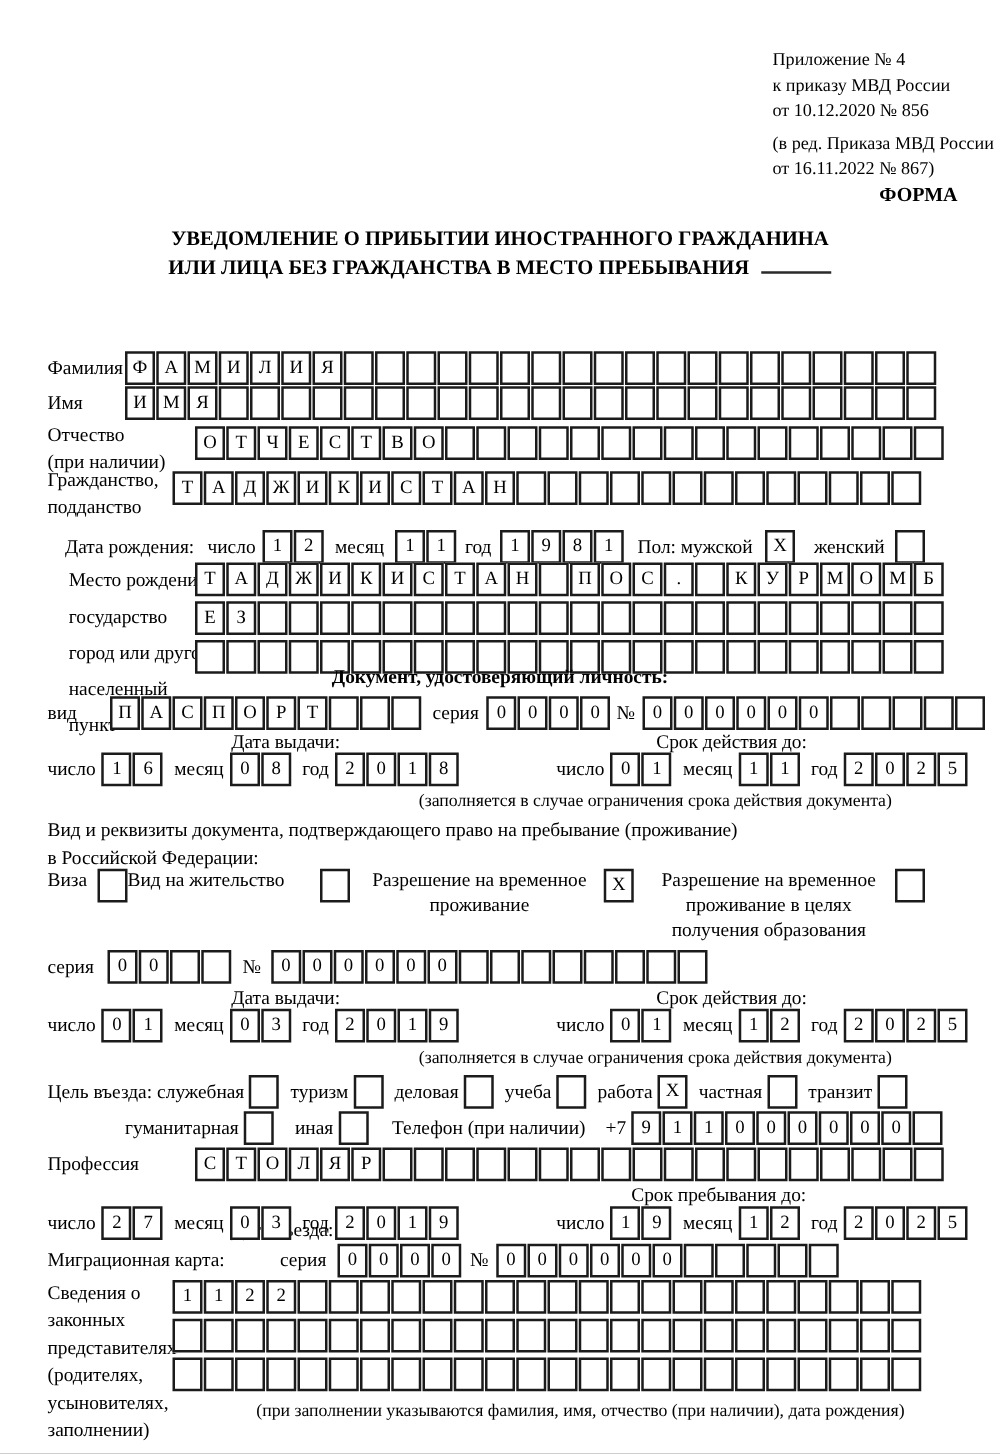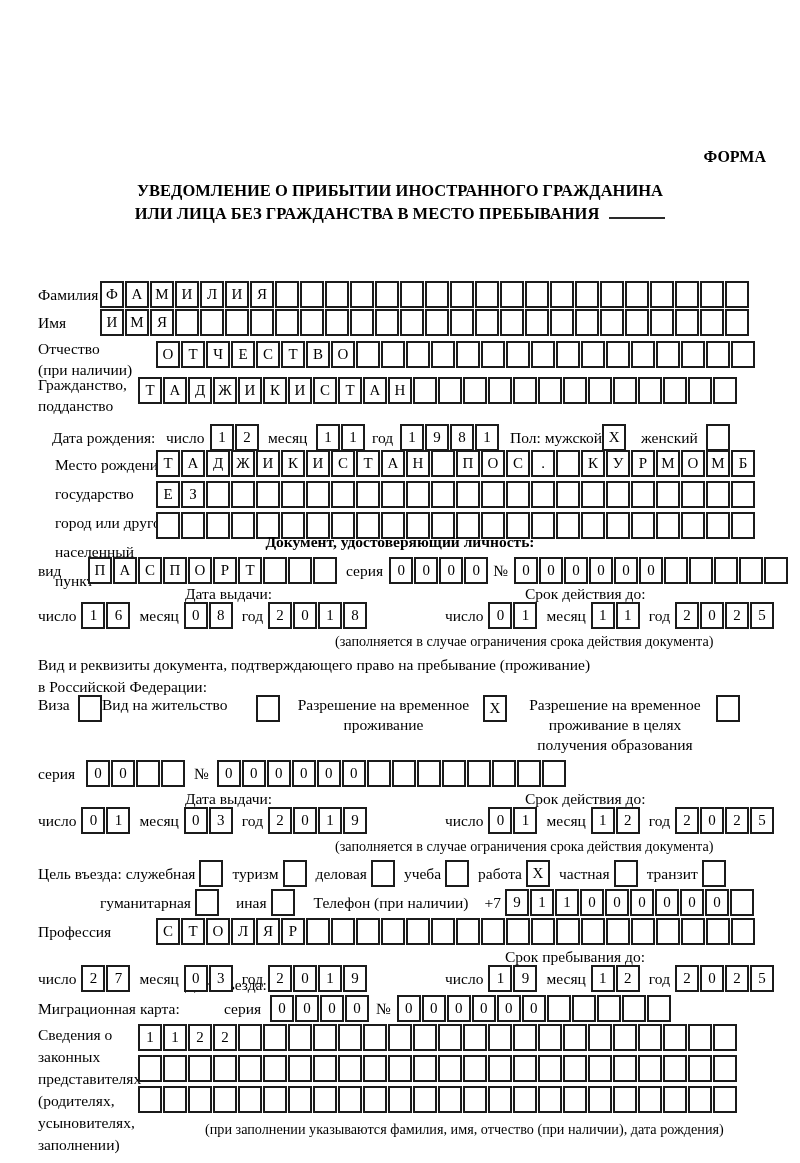--- a/index.html
+++ b/index.html
@@ -52,20 +52,27 @@
   .title-underline {
     display:inline-block; width:56px; height:3px;
     border-bottom:2.5px solid #2a2a2a; margin-left:10px;
   }
 </style>
 </head>
 <body>
 
 <div class="page">
 
+  <div class="abs appendix" style="top:38px; left:618px; width:180px;">
+    <div>Приложение № 4</div>
+    <div>к приказу МВД России</div>
+    <div>от 10.12.2020 № 856</div>
+    <div class="grp2">(в ред. Приказа МВД России</div>
+    <div>от 16.11.2022 № 867)</div>
+  </div>
 
   <div class="abs bold" style="top:148px; right:34px; font-size:16px;">ФОРМА</div>
 
   <div class="abs center bold" style="top:181px; font-size:16.5px;">УВЕДОМЛЕНИЕ О ПРИБЫТИИ ИНОСТРАННОГО ГРАЖДАНИНА</div>
   <div class="abs center bold" style="top:204px; font-size:16.5px;">
     <span>ИЛИ ЛИЦА БЕЗ ГРАЖДАНСТВА В МЕСТО ПРЕБЫВАНИЯ</span><span class="title-underline"></span>
   </div>
 
 
   <div class="abs row" style="top:281px; left:38px;">
@@ -210,21 +217,21 @@
         <span class="cell">1</span>
         <span class="cell">1</span>
       </div>
     <div class="rl" style="width:28px; margin-left:6px;">год</div>
     <div class="boxes">
         <span class="cell">1</span>
         <span class="cell">9</span>
         <span class="cell">8</span>
         <span class="cell">1</span>
       </div>
-    <div class="rl" style="margin-left:10px; margin-right:0;">Пол: мужской</div>
+    <div class="rl" style="margin-left:10px; margin-right:10px;">Пол: мужской</div>
     <div class="boxes">
         <span class="cell">X</span>
       </div>
     <div class="rl" style="margin-left:14px; margin-right:8px;">женский</div>
     <div class="boxes">
         <span class="cell"></span>
       </div>
   </div>
 
   <div class="abs" style="top:450px; left:55px; width:118px; font-size:15.5px; line-height:29px;">

